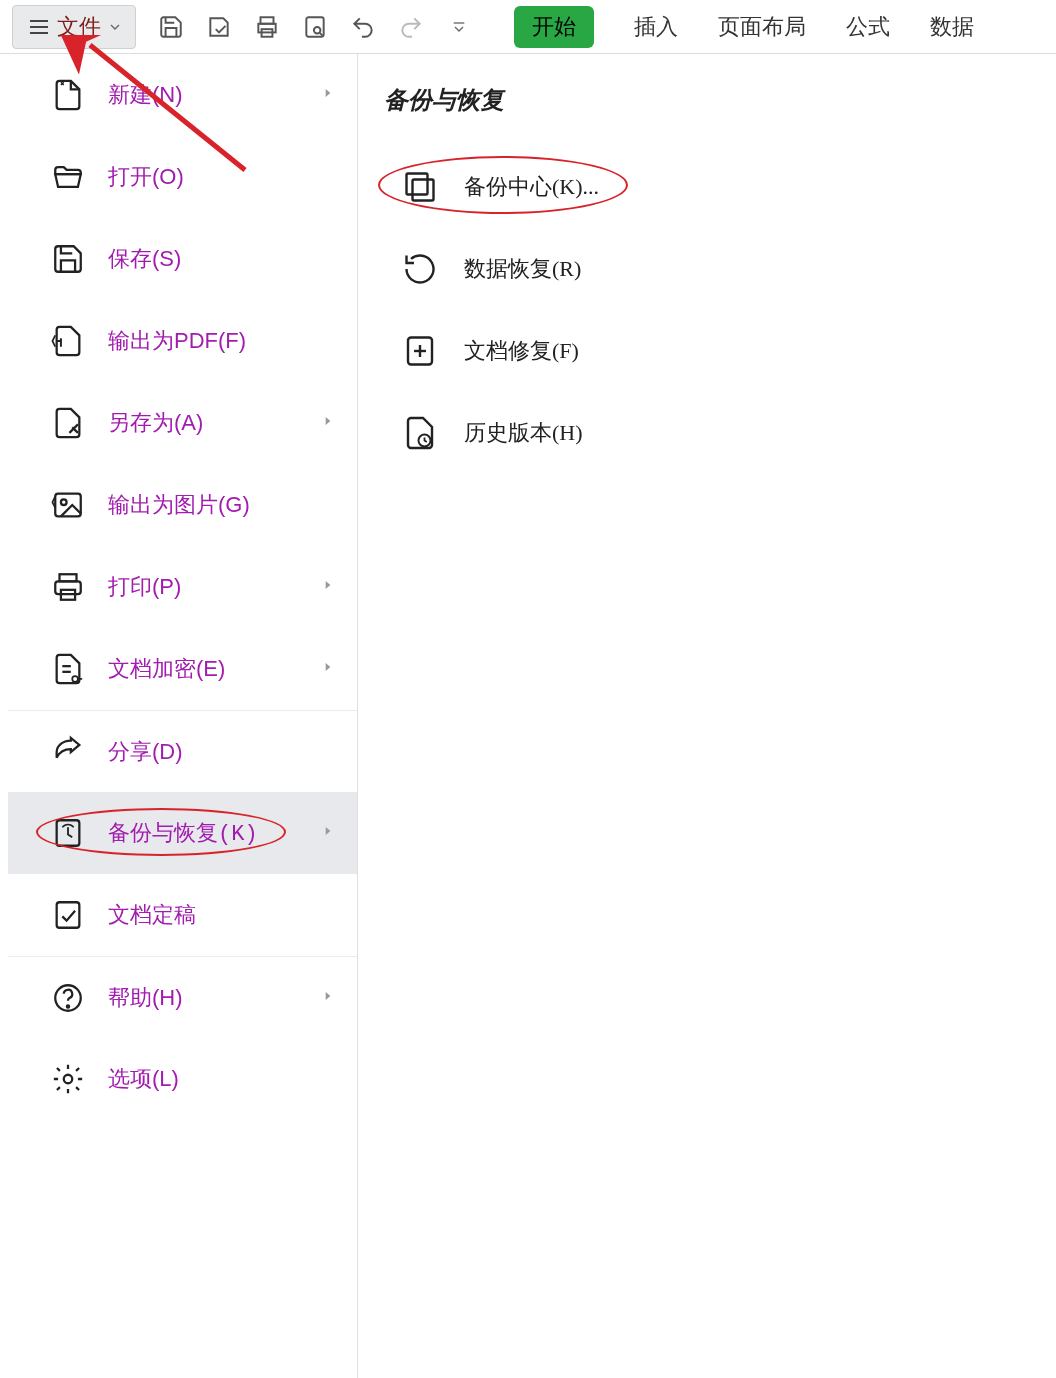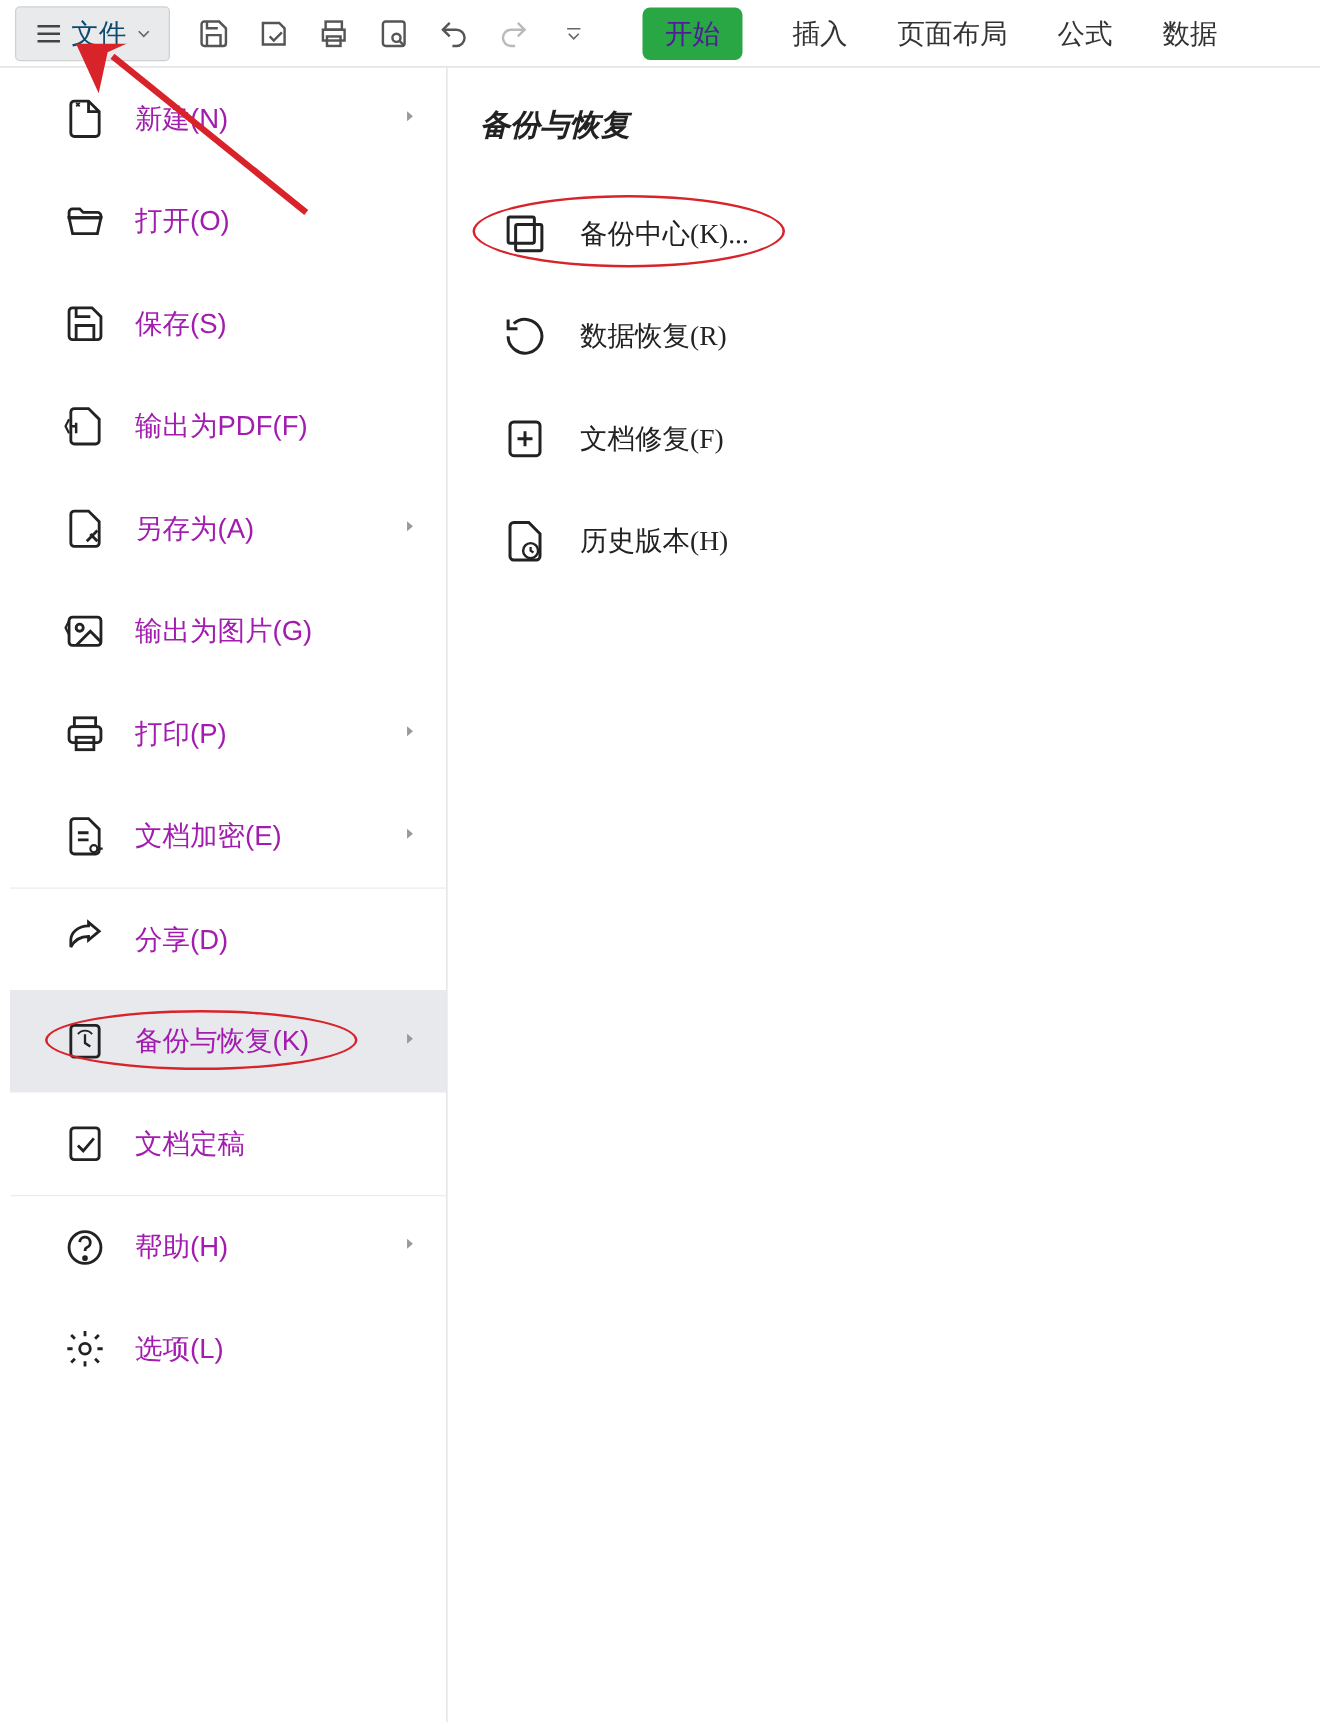--- a/index.html
+++ b/index.html
@@ -25,36 +25,36 @@
     display: flex;
     align-items: center;
     gap: 6px;
     height: 44px;
     padding: 0 12px 0 14px;
     background: #e9eaeb;
     border: 1px solid #d0d0d0;
     border-radius: 4px;
     margin: 0 10px 0 12px;
     font-size: 22px;
-    color: #0c4a6e;
+    color: #7f1d1d;
     cursor: pointer;
   }
   .file-btn svg { display:block; }
   .qa { display:flex; align-items:center; gap:18px; padding:0 10px; }
   .qa-icon { width:30px; height:30px; display:flex; align-items:center; justify-content:center; color:#555; cursor:pointer; }
   .tabs {
     display:flex; align-items:center; gap:40px;
     margin-left: 30px;
     font-size: 22px;
     color:#333;
   }
   .tab { cursor:pointer; }
   .tab.start {
     background:#2aa745;
-    color:#4c1d95;
+    color:#000000;
     padding:6px 18px;
     border-radius:6px;
   }
 
   
   .arrow-wrap {
     position:absolute;
     left: 60px; top: 35px;
     z-index: 20;
     pointer-events:none;
@@ -71,21 +71,21 @@
     z-index:4;
   }
   .menu-item {
     display:flex;
     align-items:center;
     height:82px;
     padding:0 22px 0 38px;
     cursor:pointer;
     position:relative;
   }
-  .menu-item.sel { background:#e7e9ec; }
+  .menu-item.sel { background:#e7e9ec;font-family:Liberation Mono, monospace; }
   .menu-item.sep-above { border-top:1px solid #ececec; }
   .menu-icon {
     width:44px; height:44px;
     display:flex; align-items:center; justify-content:center;
     color:#222;
     flex-shrink:0;
   }
   .menu-label {
     font-size:22px;
     color:#a21caf;

